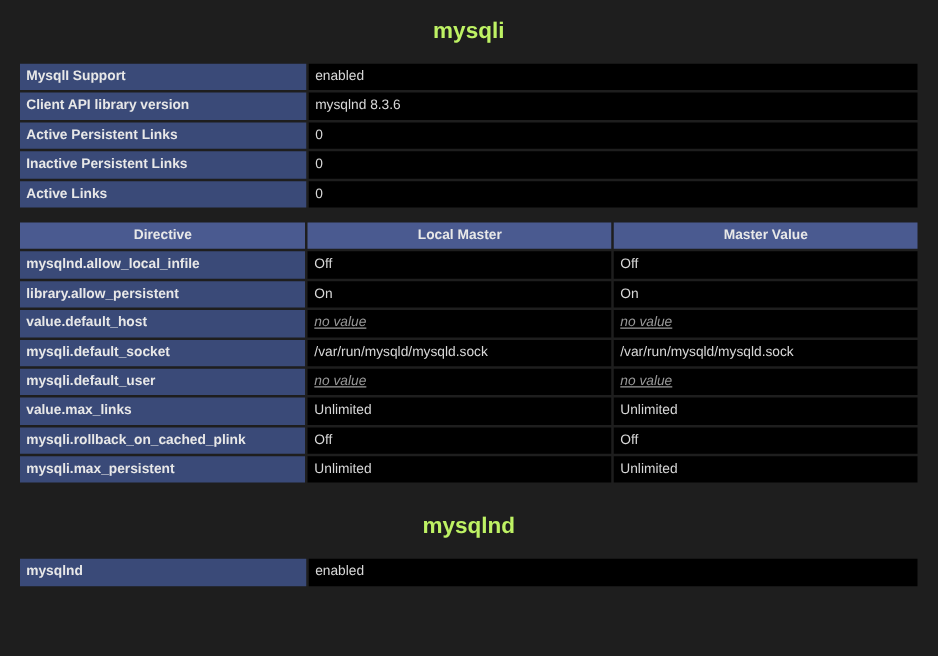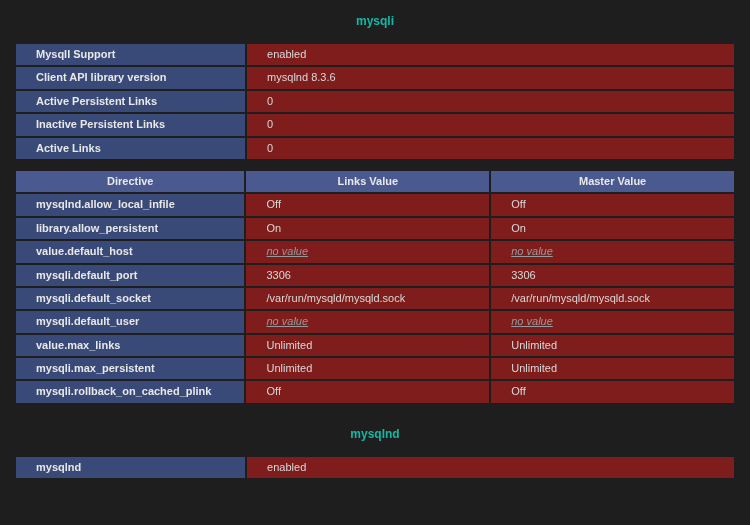--- a/index.html
+++ b/index.html
@@ -5,48 +5,48 @@
     * { margin: 0; padding: 0; box-sizing: border-box; }
     body {
       background: #1e1e1e;
       font-family: Arial, Helvetica, sans-serif;
       font-size: 11px;
       color: #ccc;
       padding: 0 14px 14px 14px;
     }
     h2 {
       text-align: center;
-      color: #14b8a6;
-      font-size: 12px;
+      color: #bef264;
+      font-size: 18px;
       font-weight: bold;
       padding: 14px 0;
     }
     table {
       width: 100%;
       border-collapse: separate;
       border-spacing: 2px;
       margin-bottom: 8px;
     }
     th, td {
       text-align: left;
-      padding: 3px 20px;
+      padding: 3px 5px;
       vertical-align: middle;
       line-height: 1.4;
     }
     th {
       background: #3a4a78;
       color: #e8e8e8;
       font-weight: bold;
     }
     th.center {
       text-align: center;
       background: #4a5a90;
     }
     td.val {
-      background: #7f1d1d;
+      background: #000000;
       color: #d8d8d8;
     }
     td.val.novalue {
       font-style: italic;
       color: #999;
       text-decoration: underline;
     }
     .kcol { width: 32%; }
     .lcol { width: 34%; }
     .mcol { width: 34%; }
@@ -78,69 +78,64 @@
         <th class="kcol">Active Links</th>
         <td class="val" colspan="2">0</td>
       </tr>
     </tbody>
 </table>
 
 <table>
   <thead>
     <tr>
       <th class="center kcol">Directive</th>
-      <th class="center lcol">Links Value</th>
+      <th class="center lcol">Local Master</th>
       <th class="center mcol">Master Value</th>
     </tr>
   </thead>
   <tbody id="dir-tbody-0">
       <tr>
         <th class="kcol">mysqlnd.allow_local_infile</th>
         <td class="val lcol">Off</td>
         <td class="val mcol">Off</td>
       </tr>
       <tr>
         <th class="kcol">library.allow_persistent</th>
         <td class="val lcol">On</td>
         <td class="val mcol">On</td>
       </tr>
       <tr>
         <th class="kcol">value.default_host</th>
         <td class="val lcol novalue">no value</td>
         <td class="val mcol novalue">no value</td>
       </tr>
       <tr>
-        <th class="kcol">mysqli.default_port</th>
-        <td class="val lcol">3306</td>
-        <td class="val mcol">3306</td>
-      </tr>
-      <tr>
         <th class="kcol">mysqli.default_socket</th>
         <td class="val lcol">/var/run/mysqld/mysqld.sock</td>
         <td class="val mcol">/var/run/mysqld/mysqld.sock</td>
       </tr>
       <tr>
         <th class="kcol">mysqli.default_user</th>
         <td class="val lcol novalue">no value</td>
         <td class="val mcol novalue">no value</td>
       </tr>
       <tr>
         <th class="kcol">value.max_links</th>
         <td class="val lcol">Unlimited</td>
         <td class="val mcol">Unlimited</td>
       </tr>
       <tr>
+        <th class="kcol">mysqli.rollback_on_cached_plink</th>
+        <td class="val lcol">Off</td>
+        <td class="val mcol">Off</td>
+      </tr>
+      <tr>
         <th class="kcol">mysqli.max_persistent</th>
         <td class="val lcol">Unlimited</td>
         <td class="val mcol">Unlimited</td>
-      </tr>
-      <tr>
-        <th class="kcol">mysqli.rollback_on_cached_plink</th>
-        <td class="val lcol">Off</td>
-        <td class="val mcol">Off</td>
       </tr>
     </tbody>
 </table>
 
 <h2>mysqlnd</h2>
 
 <table>
   <tbody id="info-tbody-1">
       <tr>
         <th class="kcol">mysqlnd</th>

